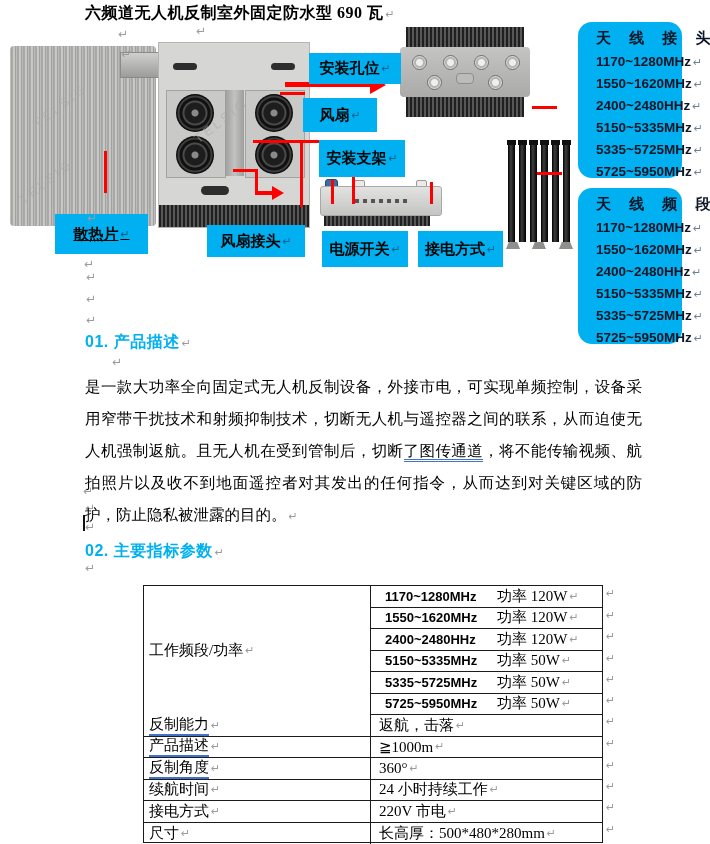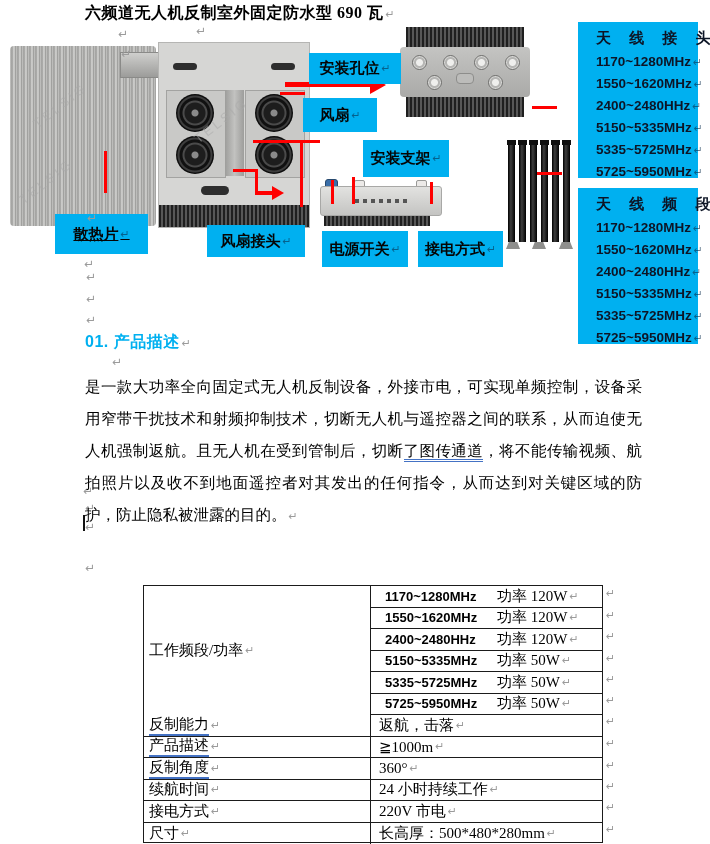--- a/index.html
+++ b/index.html
@@ -17,22 +17,22 @@
   .pilcrow{position:absolute;color:#9b9b9b;font:12px "Liberation Sans","DejaVu Sans",sans-serif;}
   .pi{color:#9b9b9b;font-size:11px;margin-left:2px;font-weight:normal;font-family:"Liberation Sans","DejaVu Sans",sans-serif;}
   .pi-dark{color:rgba(8,45,75,.6);}
   .caret{position:absolute;left:83px;top:515px;width:2px;height:16px;background:#111;}
 
   
   .callout{position:absolute;background:#00B0F0;color:#050505;display:flex;align-items:center;justify-content:center;
            font:bold 15px "Liberation Sans","DejaVu Sans",sans-serif;}
 
   
-  .ant-box{position:absolute;left:578px;width:120px;height:156px;background:#00B0F0;color:#0d1526;
-           padding:7px 0 0 18px;box-sizing:border-box;}
+  .ant-box{position:absolute;left:578px;width:104px;height:156px;background:#00B0F0;color:#0d1526;
+           padding:7px 0 0 18px;box-sizing:border-box;border-radius:14px;}
   .ant-box .bx-title{font:bold 15px "Liberation Sans","DejaVu Sans",sans-serif;letter-spacing:7px;margin-bottom:3px;white-space:nowrap;}
   .ant-box .bx-line{font:bold 13.5px/21px "Liberation Sans","DejaVu Sans",sans-serif;white-space:nowrap;}
 
   
   .red{position:absolute;background:#FF0000;}
   .arrow-r{position:absolute;width:0;height:0;border-top:9px solid transparent;border-bottom:9px solid transparent;border-left:16px solid #FF0000;}
   .arrow-r.small{border-top-width:7px;border-bottom-width:7px;border-left-width:12px;}
 
   
   .photo{position:absolute;}
@@ -151,21 +151,21 @@
   <div class="arrow-r small" style="left:272px;top:186px;"></div>
 
   <div class="callout" style="left:309px;top:53px;width:92px;height:31px;">
     <span>安装孔位</span>
       <span class="pi pi-dark">↵</span>
   </div>
   <div class="callout" style="left:303px;top:98px;width:74px;height:34px;">
     <span>风扇</span>
       <span class="pi pi-dark">↵</span>
   </div>
-  <div class="callout" style="left:319px;top:140px;width:86px;height:37px;margin-left:44px;">
+  <div class="callout" style="left:319px;top:140px;width:86px;height:37px;">
     <span>安装支架</span>
       <span class="pi pi-dark">↵</span>
   </div>
   <div class="callout" style="left:55px;top:214px;width:93px;height:40px;text-decoration:underline;">
     <span>散热片</span>
       <span class="pi pi-dark">↵</span>
   </div>
   <div class="callout" style="left:207px;top:225px;width:98px;height:32px;">
     <span>风扇接头</span>
       <span class="pi pi-dark">↵</span>
@@ -214,20 +214,23 @@
   <div class="caret"></div>
 
   <div class="sec-heading" style="left:85px;top:332px;">
     <span>01. 产品描述</span><span class="pi">↵</span>
   </div>
 
   <div class="desc">
     <span>是一款大功率全向固定式无人机反制设备，外接市电，可实现单频控制，设备采用窄带干扰技术和射频抑制技术，切断无人机与遥控器之间的联系，从而迫使无人机强制返航。且无人机在受到管制后，切断</span><span class="grammar">了图传通道</span><span>，将不能传输视频、航拍照片以及收不到地面遥控者对其发出的任何指令，从而达到对关键区域的防护，防止隐私被泄露的目的。</span><span class="pi">↵</span>
   </div>
 
+  <div class="sec-heading" style="left:85px;top:541px;">
+    <span>02. 主要指标参数</span><span class="pi">↵</span>
+  </div>
 
   <div class="spec-table">
     <div class="freq-section">
       <div class="freq-left">
         <span>工作频段/功率</span>
           <span class="pi">↵</span>
       </div>
       <div class="freq-col">
         <div class="freq-row">
             <span class="band">1170~1280MHz</span>

